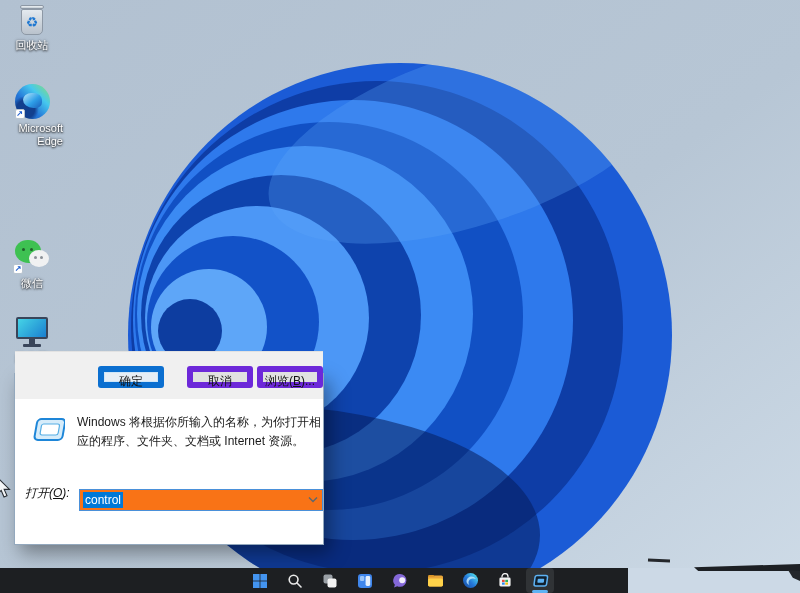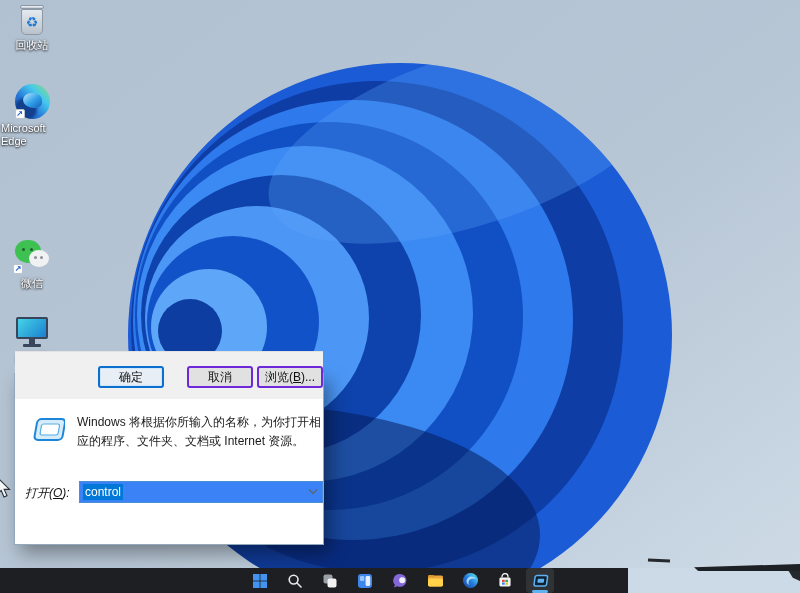--- a/index.html
+++ b/index.html
@@ -2,21 +2,21 @@
 <html><head>
 <meta charset="utf-8">
 <style>
   html,body{margin:0;padding:0;background:#555;}
   *{box-sizing:border-box;font-family:"Liberation Sans",sans-serif;}
   .stage{position:relative;width:800px;height:593px;overflow:hidden;background:#b4c4d4;}
   .wallpaper{position:absolute;inset:0;}
 
   
   .dicon{position:absolute;left:0;width:64px;display:flex;flex-direction:column;align-items:center;cursor:default;}
-  .dlabel{margin-top:3px;font-size:11px;color:#fff;text-align:left;line-height:1.15;
+  .dlabel{margin-top:3px;font-size:11px;color:#fff;text-align:right;line-height:1.15;
           text-shadow:0 1px 2px rgba(0,0,0,.85),0 0 3px rgba(0,0,0,.6);max-width:62px;}
   
   .binart{width:26px;height:31px;position:relative;}
   .binlid{position:absolute;top:0;left:1px;width:24px;height:4px;background:linear-gradient(#eef2f5,#c2cbd4);border:1px solid #8d98a5;border-radius:2px;}
   .binbody{position:absolute;top:4px;left:2px;width:22px;height:26px;background:linear-gradient(#e4eaef,#b9c2cc);
            border:1px solid #8d98a5;border-radius:2px 2px 5px 5px;text-align:center;}
   .binbody span{font-size:14px;line-height:25px;color:#1f78d1;}
   
   .edgeart{position:relative;width:35px;height:35px;}
   .edgec{width:35px;height:35px;border-radius:50%;
@@ -55,26 +55,26 @@
   .tbar{position:relative;height:25px;display:flex;align-items:center;padding:0 8px;}
   .tbtitle{margin-left:6px;font-size:12px;color:#222;}
   .tbclose{position:absolute;right:4px;top:0;width:30px;height:24px;text-align:center;line-height:24px;
            font-size:12px;color:#333;cursor:pointer;}
   .dlgbody{position:relative;}
   .bigicon{position:absolute;left:16px;top:18px;}
   .desc{position:absolute;left:62px;top:14px;width:246px;line-height:1.55;color:#1a1a1a;}
   .openrow{position:absolute;left:10px;top:82px;width:298px;height:22px;}
   .openlbl{position:absolute;left:0;top:4px;color:#111;font-style:italic;}
   .mn{text-decoration:underline;}
-  .combo{position:absolute;left:54px;top:0;width:244px;height:22px;background:#3b82f6;border:1px solid #4a90d9;
+  .combo{position:absolute;left:54px;top:8px;width:244px;height:22px;background:#f97316;border:1px solid #4a90d9;
          display:flex;align-items:center;padding:0 18px 0 3px;cursor:text;}
   .selval{background:#0078d7;color:#fff;padding:0 2px;font-size:12px;line-height:16px;}
   .chev{position:absolute;right:4px;top:6px;}
   .btnstrip{position:absolute;left:0;bottom:0;width:100%;height:48px;background:#f0f0f0;border-top:1px solid #e2e2e2;}
-  .dbtn{position:absolute;top:14px;width:66px;height:22px;background:#e1e1e1;border:2px solid #6d28d9;
+  .dbtn{position:absolute;top:14px;width:66px;height:22px;background:#e1e1e1;border:6px solid #6d28d9;
         border-radius:3px;font-size:12px;color:#111;padding:0;cursor:pointer;line-height:19px;}
   .dbtn.default{border-color:#0b6fd0;box-shadow:inset 0 0 0 1px #cfe6f8;background:#e7eef5;}
   .btn-ok{left:83px}.btn-cancel{left:172px}.btn-browse{left:242px}
 
   
   .taskbar{position:absolute;left:0;bottom:0;width:628px;height:25px;background:#1d1f22;}
   .tb-ic{position:absolute;bottom:0;display:flex;gap:7px;left:246px;}
   .tbtn{width:28px;height:25px;border-radius:4px;display:flex;align-items:center;justify-content:center;cursor:pointer;position:relative;}
   .tbtn.active{background:#303336;}
   .tbtn.active::after{content:"";position:absolute;left:6px;bottom:0;width:16px;height:3px;border-radius:2px;background:#5db2f3;}

